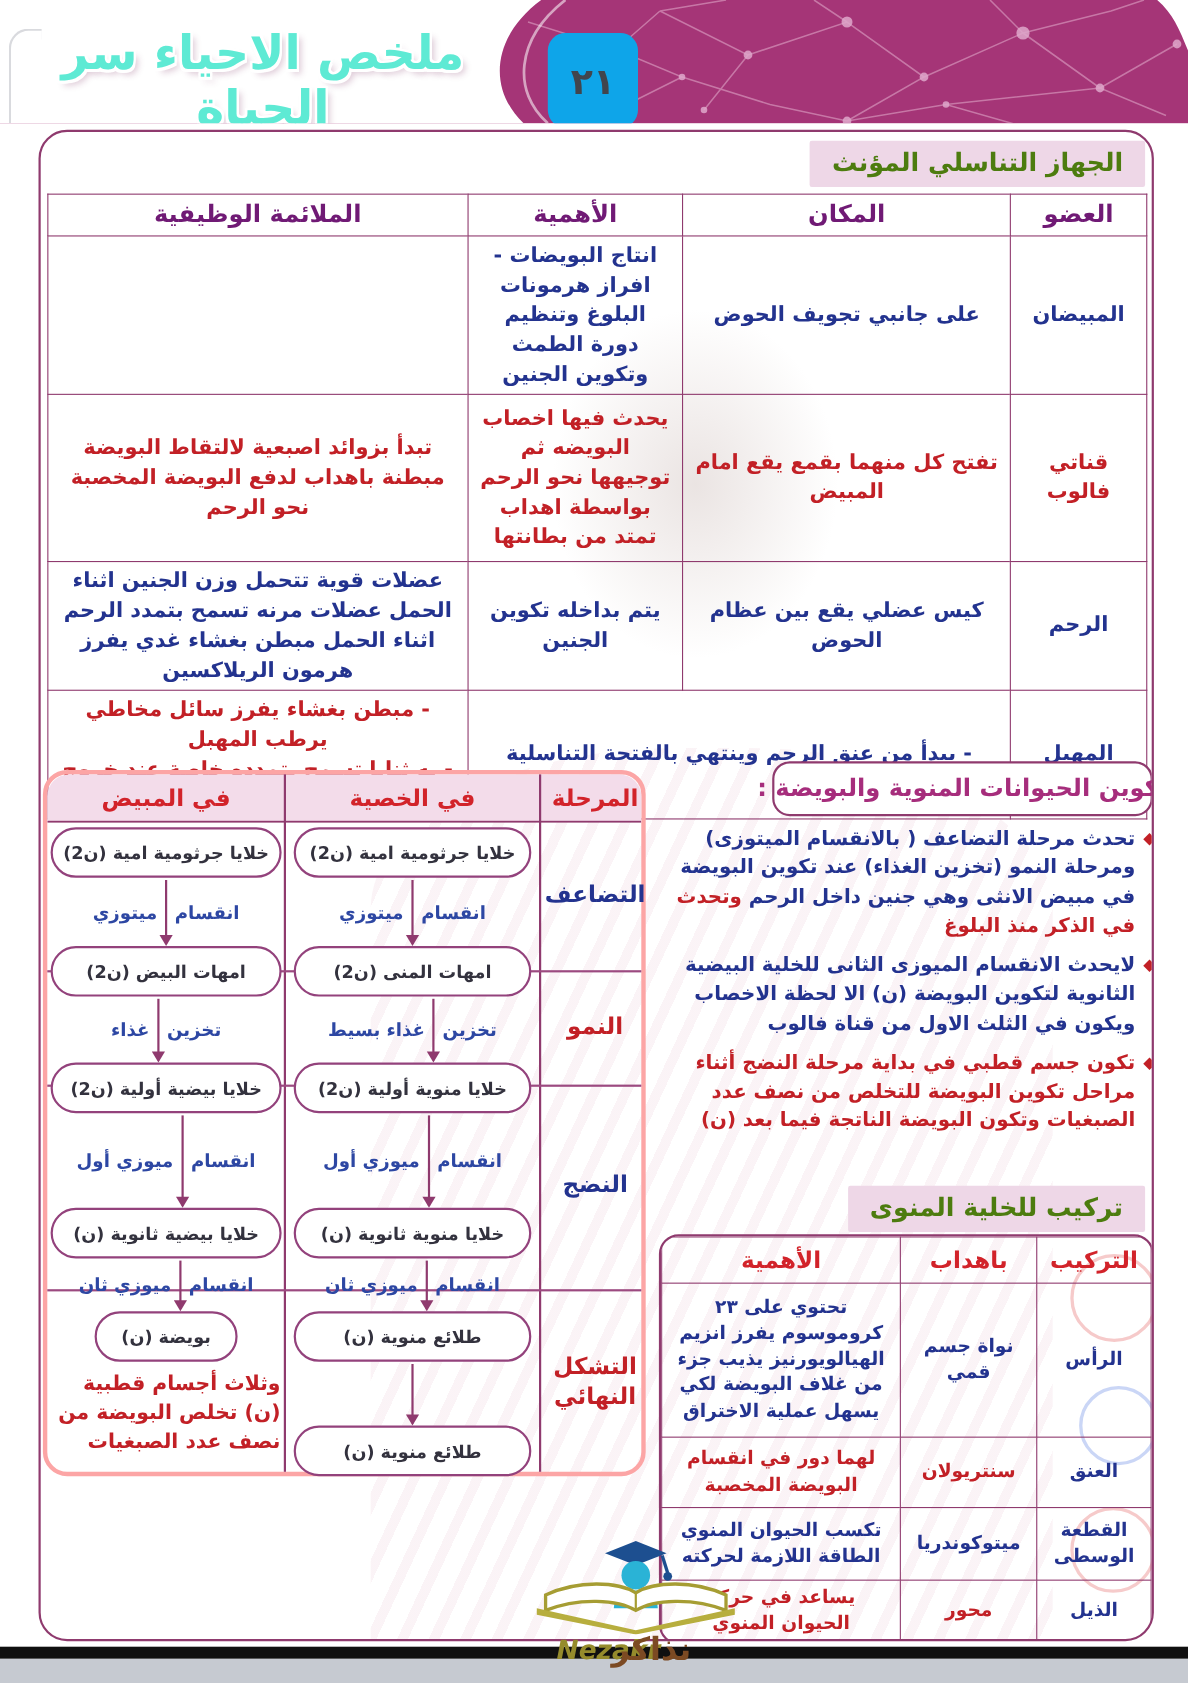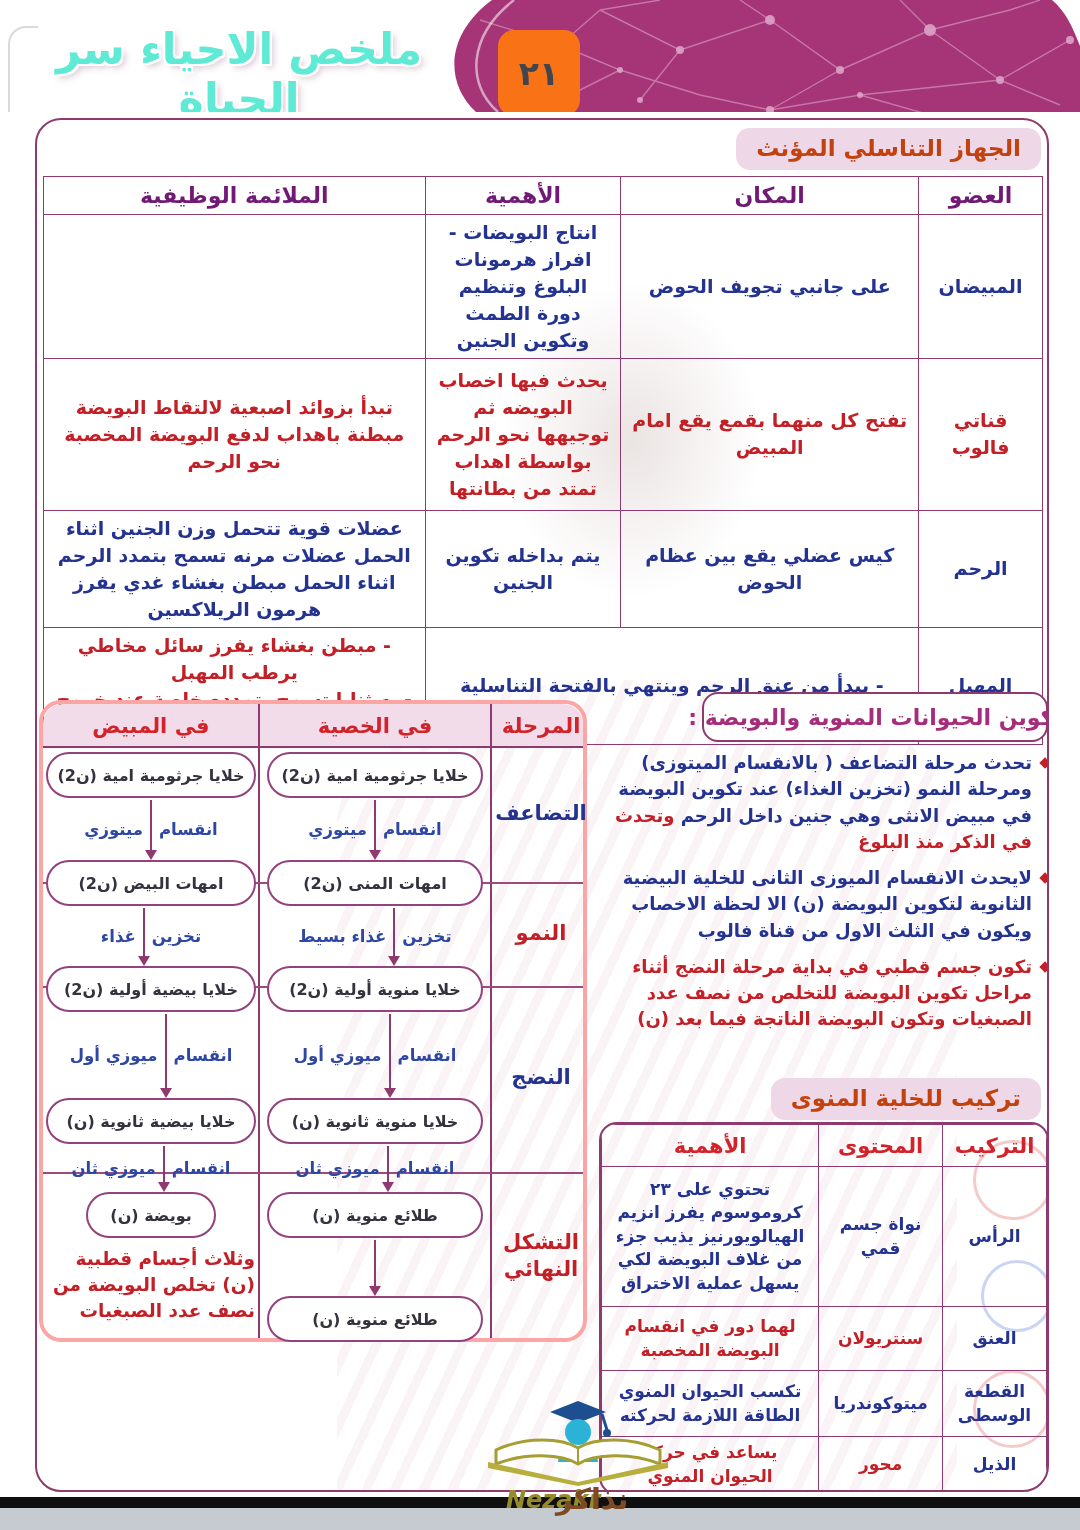--- a/index.html
+++ b/index.html
@@ -13,41 +13,41 @@
     background:#a53577; overflow:hidden; }
   .top-band svg { position:absolute; left:0; top:0; }
   .page-title {
     position:absolute; left:4px; top:24px; width:470px; height:66px;
     direction:rtl; text-align:center; font-size:43px; font-weight:bold;
     color:#5eead4; letter-spacing:-1px;
     text-shadow:2px 0 #fff,-2px 0 #fff,0 2px #fff,0 -2px #fff,
       2px 2px #fff,-2px -2px #fff,2px -2px #fff,-2px 2px #fff,4px 4px 6px rgba(120,40,90,.25);
   }
   .page-tab { position:absolute; left:498px; top:30px; width:82px; height:86px;
-    background:#f97316; border-radius:16px; display:flex; align-items:center; justify-content:center;
+    background:#0ea5e9; border-radius:16px; display:flex; align-items:center; justify-content:center;
     font-size:33px; color:#41454d; font-weight:bold; }
   .corner-arc { position:absolute; left:8px; top:26px; width:30px; height:86px;
     border-left:2px solid #d9dade; border-top:2px solid #d9dade; border-top-left-radius:18px; }
   
   .content-box { position:absolute; left:35px; top:118px; width:1014px; height:1374px;
     background:#fff; border:2.5px solid #8f3a6e; border-radius:26px; overflow:hidden; }
   .watermark { position:absolute; inset:0; z-index:0; pointer-events:none; }
   .wm-head { position:absolute; left:415px; top:100px; width:360px; height:440px;
     background:radial-gradient(closest-side, rgba(214,201,198,.5), rgba(214,201,198,0) 72%); }
   .wm-body { position:absolute; left:300px; top:560px; width:620px; height:812px;
     border-radius:45% 45% 0 0 / 18% 18% 0 0; opacity:.3;
     background:repeating-linear-gradient(115deg, rgba(233,196,211,.65) 0 9px, rgba(255,255,255,0) 9px 26px); }
   .wm-dna { position:absolute; right:-16px; top:1020px; width:90px; height:330px; opacity:.3; }
   .wm-dna i { position:absolute; border-radius:50%; display:block; }
   .wm-dna .c1 { left:0; top:0;   width:80px; height:80px; border:3px solid #e05252; }
   .wm-dna .c2 { left:8px; top:120px; width:72px; height:72px; border:3px solid #5277e0; }
   .wm-dna .c3 { left:0; top:230px; width:78px; height:78px; border:3px solid #e05252; }
   
-  .pill { position:absolute; z-index:3; background:#eed7e7; border-radius:14px;
-    padding:7px 20px 9px; font-size:23px; font-weight:bold; color:#c2410c; direction:rtl;
+  .pill { position:absolute; z-index:3; background:#eed7e7; border-radius:2px;
+    padding:7px 20px 9px; font-size:23px; font-weight:bold; color:#4d7c0f; direction:rtl;
     white-space:nowrap; }
   .pill-1 { right:6px; top:8px; }
   .pill-3 { right:6px; top:958px; }
   
   table { border-collapse:collapse; direction:rtl; z-index:2; position:absolute; background:transparent; }
   .tbl1 { left:6px; top:56px; width:1000px; }
   .tbl1 th, .tbl1 td { border:1.8px solid #8f3a6e; text-align:center; vertical-align:middle;
     padding:4px 10px; font-weight:bold; }
   .tbl1 th { color:#701a75; font-size:22px; height:38px; }
   .tbl1 td { font-size:19px; line-height:1.42; }
@@ -279,21 +279,21 @@
   <div class="sperm-wrap">
     <table class="tbl2" dir="rtl">
       <colgroup>
           <col style="width:104px">
           <col style="width:124px">
           <col style="width:218px">
         </colgroup>
       <tbody>
           <tr>
         <th>التركيب</th>
-        <th>المحتوى</th>
+        <th>باهداب</th>
         <th>الأهمية</th>
       </tr>
       <tr class="s-r1">
         <td class="blue">الرأس</td>
         <td class="blue">نواة جسم قمي</td>
         <td class="blue">تحتوي على ٢٣ كروموسوم يفرز انزيم الهيالويورنيز يذيب جزء من غلاف البويضة لكي يسهل عملية الاختراق</td>
       </tr>
       <tr class="s-r2">
         <td class="blue">العنق</td>
         <td class="red">سنتريولان</td>

